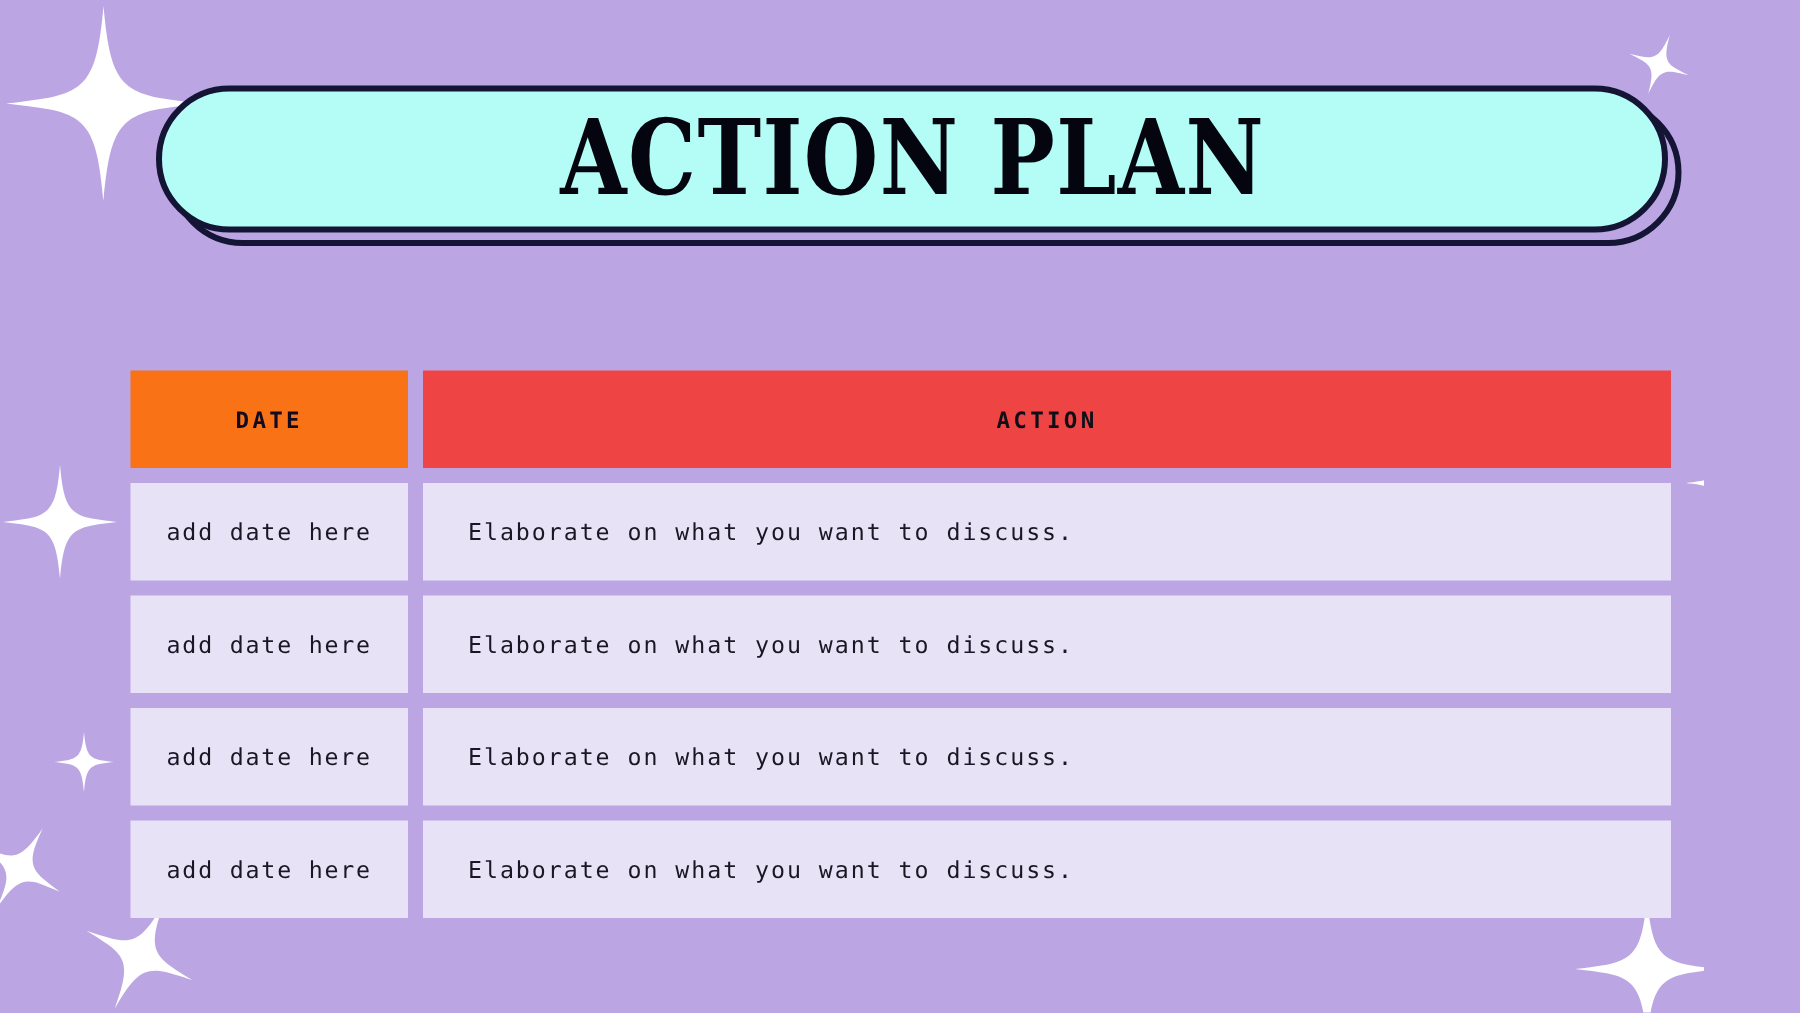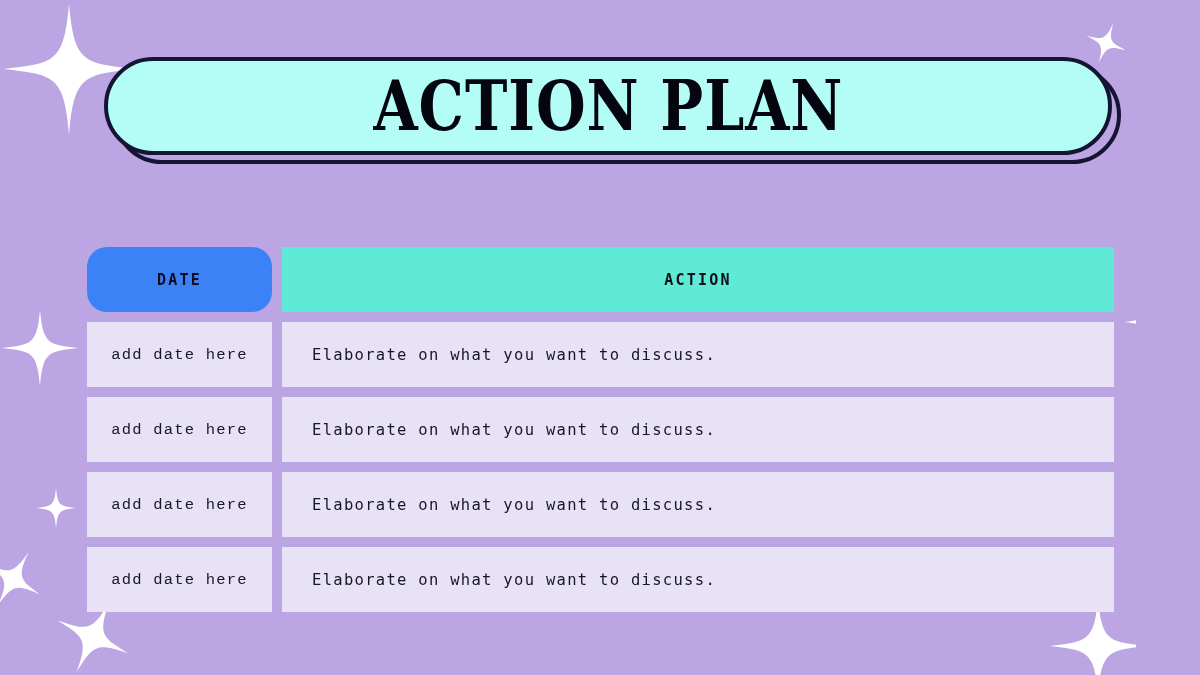--- a/index.html
+++ b/index.html
@@ -153,21 +153,21 @@
   .data-row .cell-action {
     padding-left: 30px;
   }
   .cell-text {
     font-family: "DejaVu Sans Mono", monospace;
     font-size: 15.5px;
     letter-spacing: 1.3px;
     color: #1a1725;
     white-space: nowrap;
   }
-  .cell-text.date-text { letter-spacing: 1.2px; font-family: Liberation Mono, monospace; }
+  .cell-text.date-text { letter-spacing: 1.2px; }
 </style>
 </head>
 <body style="background: rgb(187, 166, 227);">
 
 <div id="slide">
 
   <div class="sparkle-layer">
       <span class="sparkle" style="left: 4px; top: 4px; width: 130px; height: 130px; transform: rotate(0deg);">
         <svg viewBox="0 0 100 100" xmlns="http://www.w3.org/2000/svg">
           <path fill="#ffffff" d="M50 0 C53 33 57 43 78 47 C86 48.4 93 49.2 100 50 C93 50.8 86 51.6 78 53 C57 57 53 67 50 100 C47 67 43 57 22 53 C14 51.6 7 50.8 0 50 C7 49.2 14 48.4 22 47 C43 43 47 33 50 0 Z"></path>
@@ -229,24 +229,24 @@
     <div class="banner-shadow" style="border-color: rgb(20, 20, 52);"></div>
     <div class="banner" style="background: rgb(180, 253, 246); border-color: rgb(20, 20, 52);">
       <div class="banner-title">ACTION PLAN</div>
     </div>
   </div>
 
 
   <div class="table">
 
     <div class="row header-row">
-      <div class="cell-date" style="background: #3b82f6; border-radius: 20px;">
+      <div class="cell-date" style="background: #f97316;">
         <span class="header-text">DATE</span>
       </div>
-      <div class="cell-action" style="background: #5eead4;">
+      <div class="cell-action" style="background: #ef4444;">
         <span class="header-text">ACTION</span>
       </div>
     </div>
 
     <div class="row data-row">
       <div class="cell-date" style="background: rgb(232, 226, 247);">
         <span class="cell-text date-text">add date here</span>
       </div>
       <div class="cell-action" style="background: rgb(232, 226, 247);">
         <span class="cell-text">Elaborate on what you want to discuss.</span>

